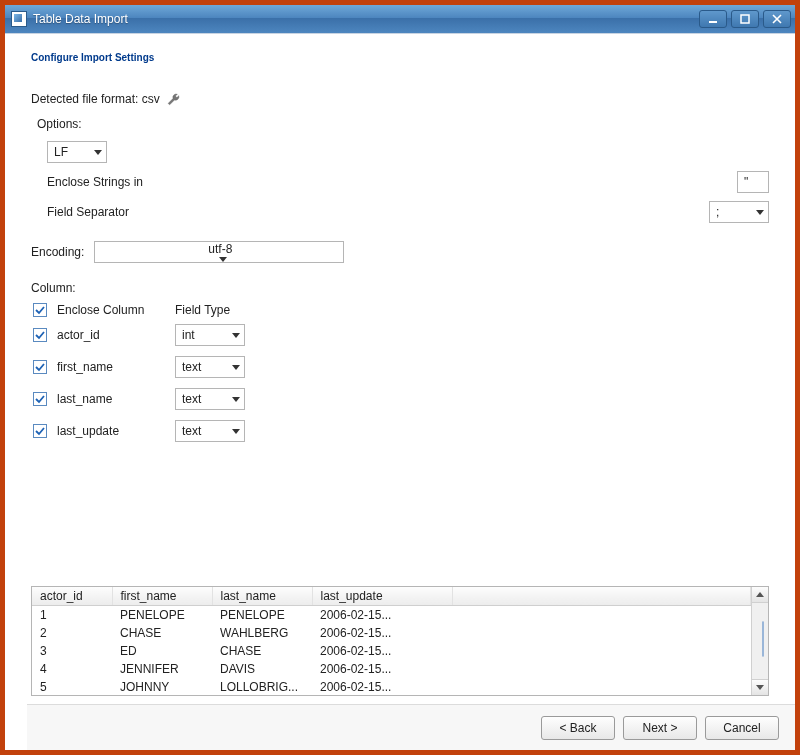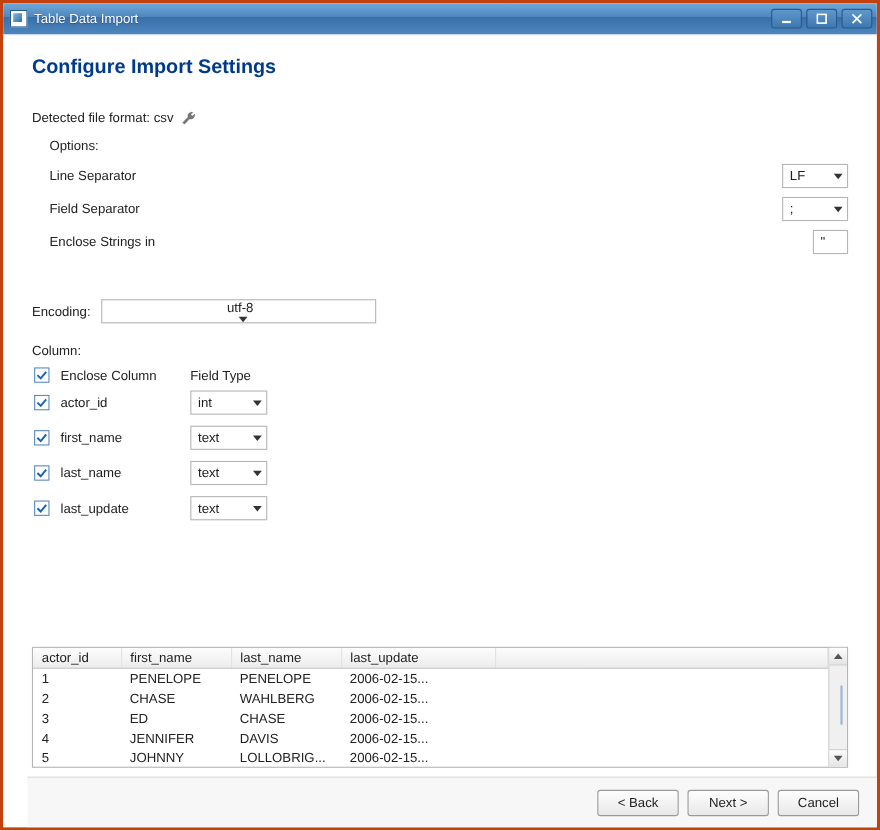--- a/index.html
+++ b/index.html
@@ -2,21 +2,21 @@
 <html><head>
 <meta charset="utf-8">
 <style>
   * { box-sizing: border-box; }
   html, body { margin: 0; padding: 0; font-family: "Segoe UI", Tahoma, sans-serif; font-size: 12px; color: #222; }
   body { background: #fff; width: 800px; height: 755px; overflow: hidden; }
 
   
   .window {
     width: 800px; height: 755px;
-    border: 3px solid #c2410c;
+    border: 5px solid #c2410c;
     background: #fff;
     display: flex; flex-direction: column;
   }
   .titlebar {
     height: 28px;
     background: linear-gradient(to bottom, #6fa8d8 0%, #4d86bf 45%, #3a6fa8 46%, #4d86bf 100%);
     display: flex; align-items: center;
     padding: 0 4px 0 6px;
     color: #fff;
   }
@@ -46,35 +46,35 @@
     flex: 1; display: flex; flex-direction: column;
     border-top: 1px solid #c8d4e2;
     background: #fff;
   }
   .inner {
     flex: 1; padding: 18px 26px 8px 26px; display: flex; flex-direction: column;
     overflow: hidden;
   }
 
   .page-title {
-    color: #003a8c; font-weight: bold; font-size: 18px;
+    color: #003a8c; font-weight: bold; font-size: 10px;
     margin-bottom: 28px;
   }
 
   .detected-row { display: flex; align-items: center; gap: 6px; margin-bottom: 6px; }
   .wrench {
     width: 16px; height: 16px; display: inline-flex; align-items: center; justify-content: center;
     cursor: pointer;
   }
   .wrench svg { width: 14px; height: 14px; }
 
   .group {
     border: none; margin: 0 0 12px 0; padding: 0;
   }
-  .group-label { font-size: 12px; margin: 4px 0 6px 16px; }
+  .group-label { font-size: 12px; margin: 4px 0 6px 6px; }
 
   .opt-row {
     display: flex; align-items: center;
     padding: 4px 0 4px 16px;
   }
   .opt-row .lbl { flex: 1; }
   .select, .textbox {
     height: 22px; border: 1px solid #b5b5b5; background: #fff;
     display: flex; align-items: center; padding: 0 4px 0 6px;
     font-size: 12px;
@@ -82,21 +82,21 @@
   .select { justify-content: space-between; cursor: pointer; }
   .select .caret { margin-left: 6px; }
   .caret {
     width: 0; height: 0; border-left: 4px solid transparent; border-right: 4px solid transparent;
     border-top: 5px solid #333;
   }
   .sel-lf { width: 60px; }
   .tb-quote { width: 32px; text-align: left; }
   .sel-semi { width: 60px; }
 
-  .encoding-row { display: flex; align-items: center; gap: 10px; margin: 25px 0 14px 0; }
+  .encoding-row { display: flex; align-items: center; gap: 10px; margin: 2px 0 14px 0; }
   .sel-enc { width: 250px; flex-direction: column; }
 
   
   .cols-header {
     display: flex; align-items: center; gap: 8px; padding: 2px 0;
   }
   .cols-header .chk-wrap { width: 18px; display:flex; justify-content:center;}
   .cols-header .src-lbl { width: 110px; }
   .cols-header .ft-lbl { width: 80px; }
 
@@ -209,39 +209,38 @@
           <svg viewBox="0 0 16 16">
             <path d="M13.5 4.2a4 4 0 0 1-5 5L3 14.7l-1.7-1.7L6.8 7.5a4 4 0 0 1 5-5l-2.2 2.2 1.7 1.7 2.2-2.2z" fill="#777" stroke="#555" stroke-width="0.4"></path>
           </svg>
         </span>
       </div>
 
       <div class="group">
         <div class="group-label">Options:</div>
 
         <div class="opt-row">
-          <span class="lbl">Line Separator</span>
           <div class="select sel-lf">
             <span>LF</span>
             <span class="caret"></span>
+          </div>
+        </div>
+
+        <div class="opt-row">
+          <span class="lbl">Enclose Strings in</span>
+          <div class="textbox tb-quote">
+            <span>"</span>
           </div>
         </div>
 
         <div class="opt-row">
           <span class="lbl">Field Separator</span>
           <div class="select sel-semi">
             <span>;</span>
             <span class="caret"></span>
-          </div>
-        </div>
-
-        <div class="opt-row">
-          <span class="lbl">Enclose Strings in</span>
-          <div class="textbox tb-quote">
-            <span>"</span>
           </div>
         </div>
       </div>
 
       <div class="encoding-row">
         <span>Encoding:</span>
         <div class="select sel-enc">
           <span>utf-8</span>
           <span class="caret"></span>
         </div>

